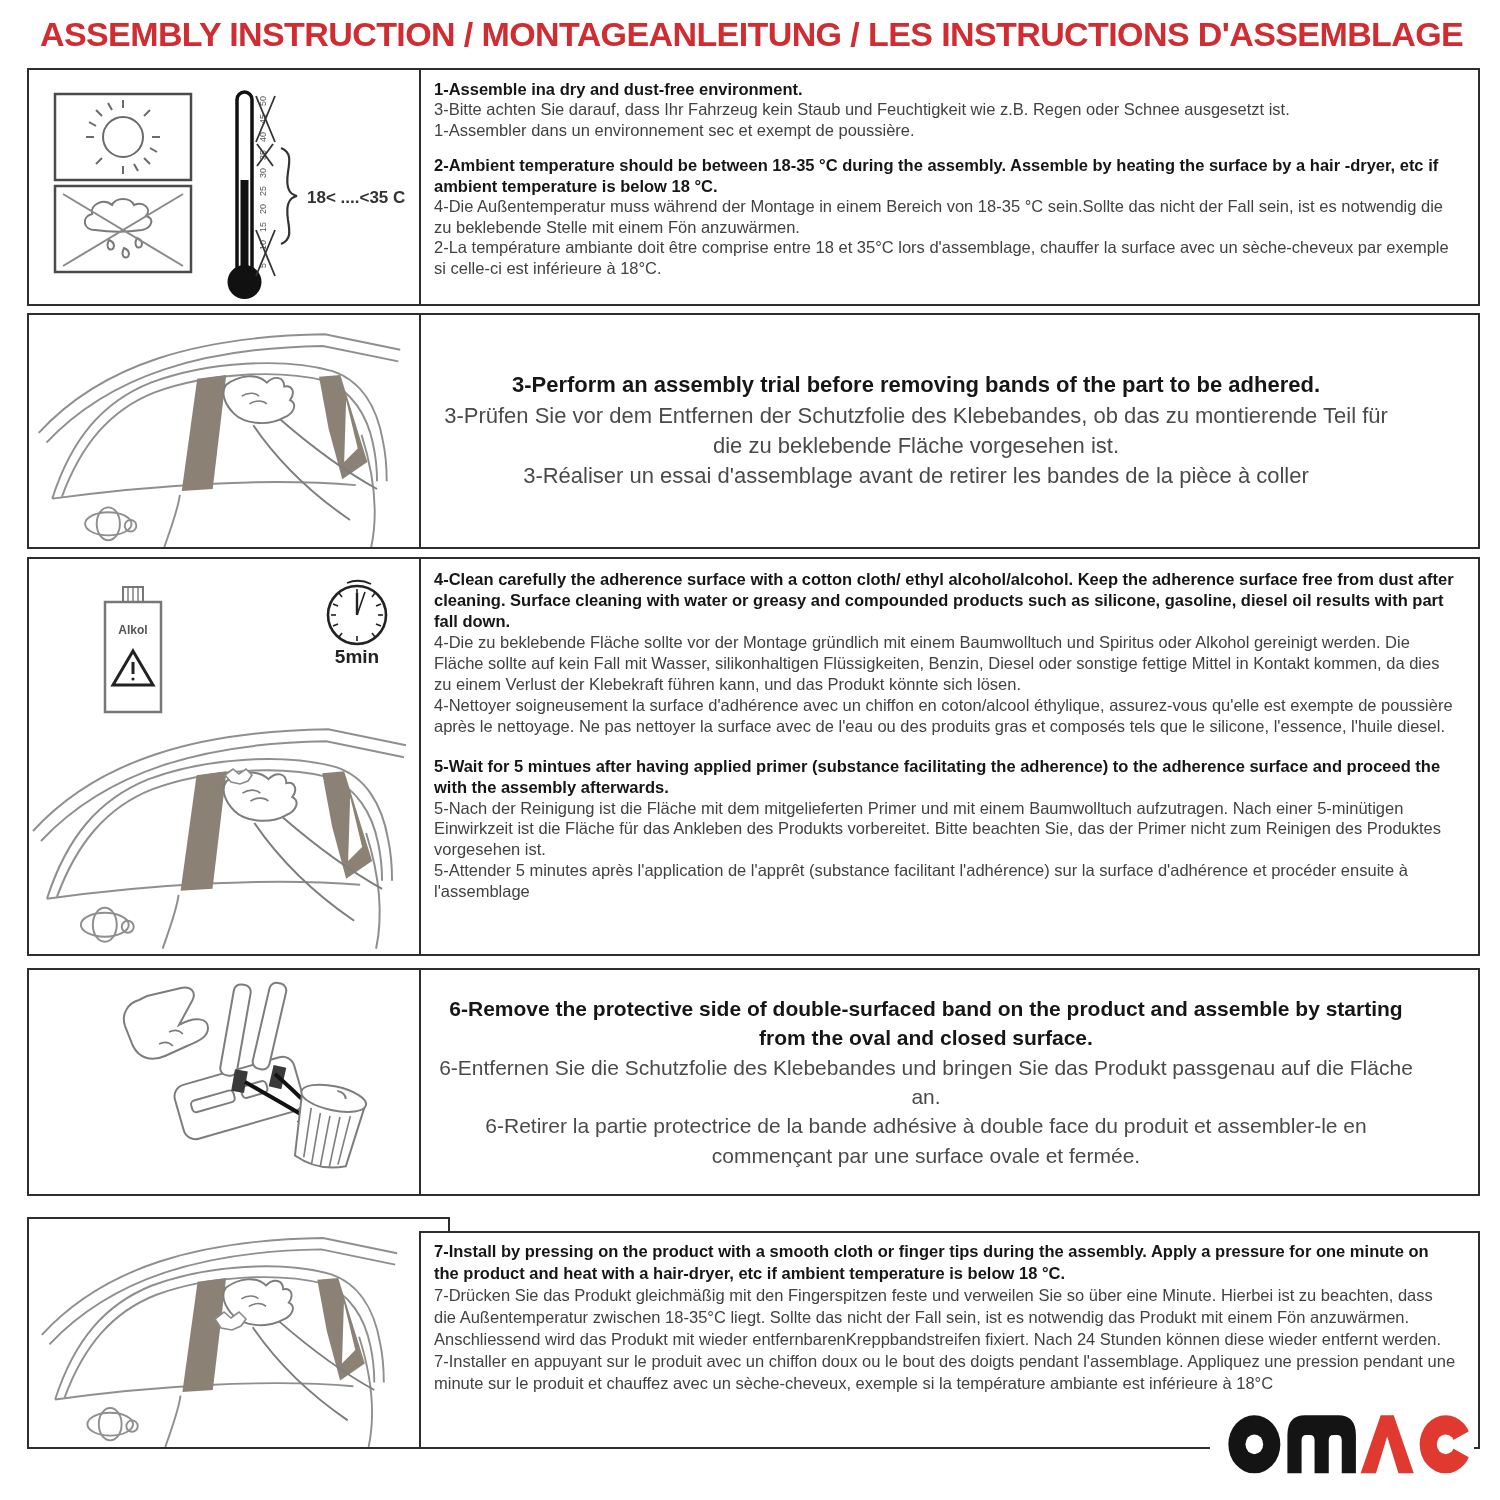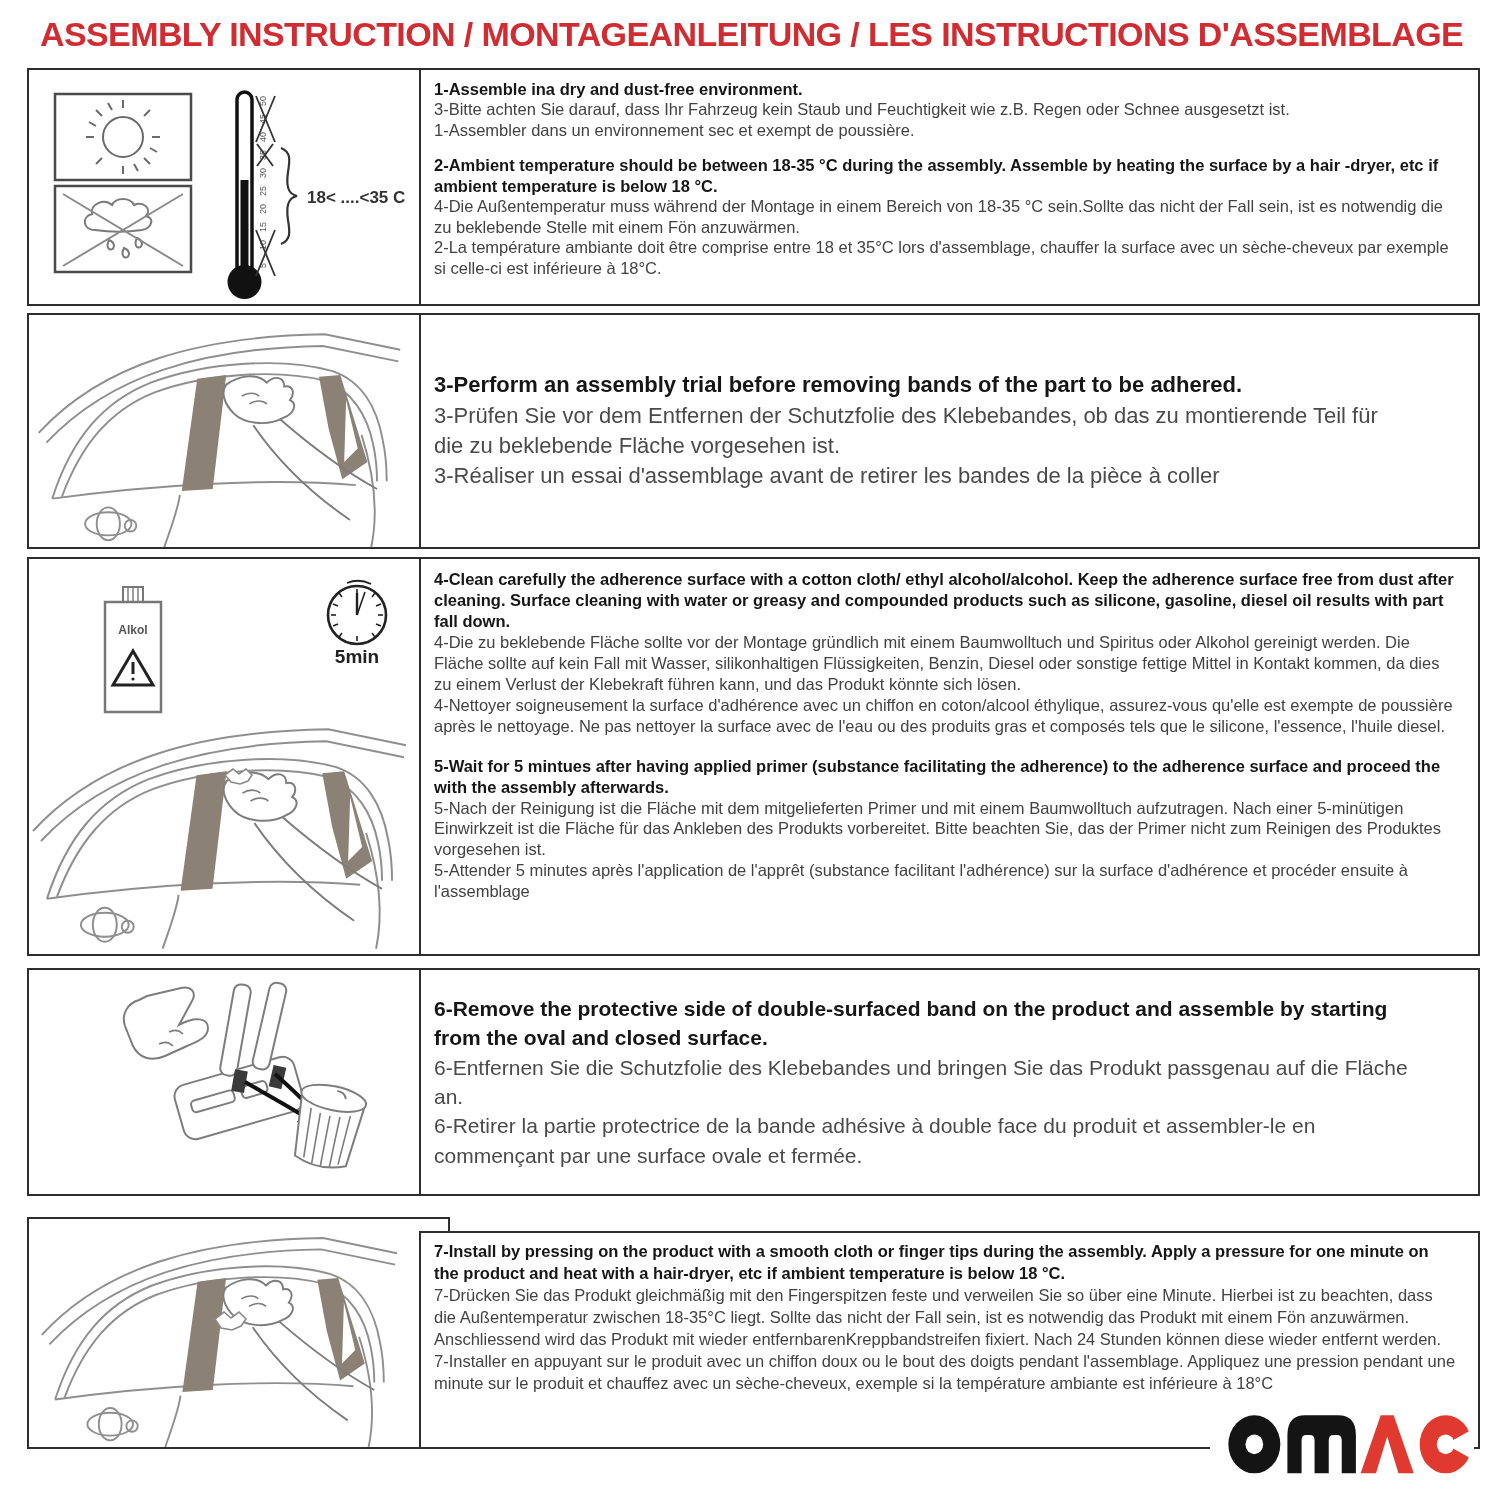--- a/index.html
+++ b/index.html
@@ -31,27 +31,27 @@
   .tb3{top:557px;height:399px;}
   .tb4{top:968px;height:228px;}
   .tb5{top:1231px;height:218px;}
 
   .inner{padding:8px 20px 6px 13px;}
   .tb1 .inner{padding-top:9px;}
   .tb3 .inner{padding-top:10px;}
   .tb5 .inner{}
   .tb2,.tb4{display:flex;align-items:center;}
   .tb2 .inner{padding:0 80px 0 13px;}
-  .tb4 .inner{padding:0 60px 0 13px;}
+  .tb4 .inner{padding:0 60px 0 13px;text-align:center;}
 
   p{margin:0;}
   .sm{font-size:16.5px;line-height:1.24;color:#424242;}
   .sm3{font-size:16.5px;line-height:1.27;color:#424242;}
   .sm5{font-size:16.5px;line-height:1.33;color:#424242;}
-  .lg2{font-size:22px;line-height:1.38;color:#4a4a4a;}
+  .lg2{font-size:22px;line-height:1.38;color:#4a4a4a;text-align:center;}
   .lg4{font-size:21px;line-height:1.40;color:#4a4a4a;}
   .b{font-weight:700;color:#161616;}
   .gap{margin-top:15px;}
   .gap3{margin-top:19px;}
 
   svg text{font-family:"Liberation Sans",sans-serif;}
 
   .logo{
     position:absolute;top:1404px;right:26px;
     background:#fff;padding:6px 0 8px 16px;

